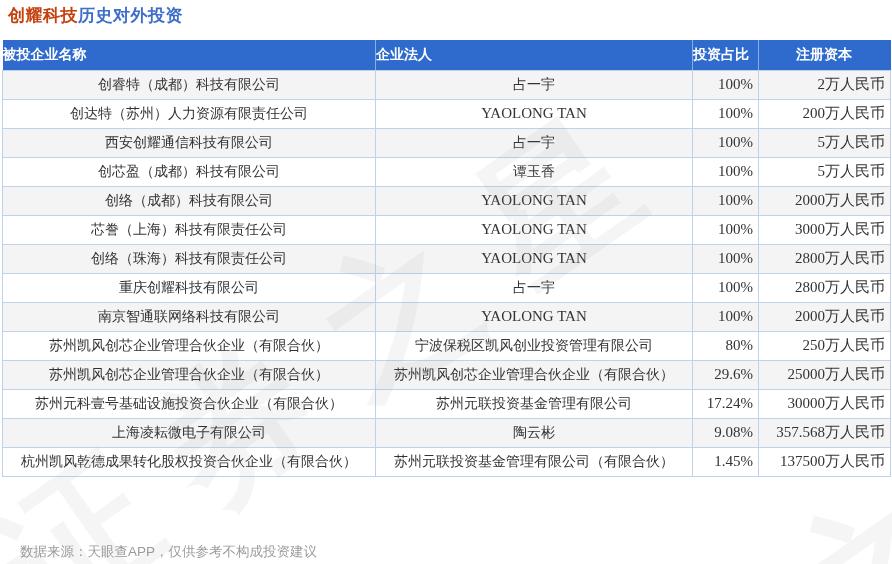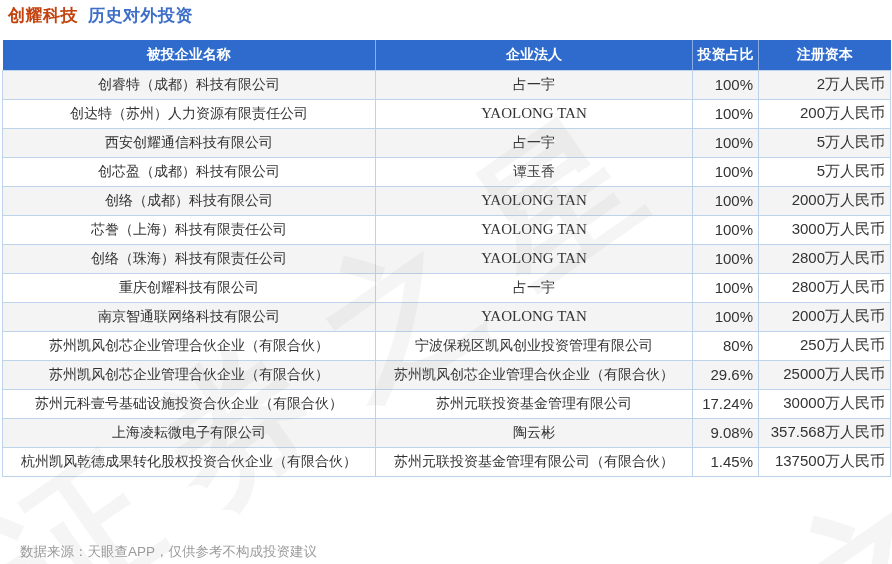--- a/index.html
+++ b/index.html
@@ -8,46 +8,46 @@
     position:relative;
     background:#ffffff;
     font-family:"Liberation Sans","DejaVu Sans",sans-serif;
     overflow:hidden;
   }
   .page-title {
     position:absolute; top:4px; left:8px;
     font-size:17px; font-weight:bold; letter-spacing:0.5px;
   }
   .title-company { color:#c2410c; }
-  .title-rest { color:#3D6EC9; margin-left:10px; }
+  .title-rest { color:#3D6EC9; }
 
   table.invest-table {
     position:absolute; top:40px; left:2px;
     width:888px; border-collapse:collapse; table-layout:fixed;
   }
   .invest-table th {
     background:#2E6BCC; color:#ffffff;
     font-size:14px; font-weight:bold;
-    height:30px; text-align:center;
+    height:30px; text-align:left;
     border-right:1px solid rgba(255,255,255,0.45);
     border-bottom:1px solid #BDD3EA;
   }
-  .invest-table th:last-child { border-right:none; }
+  .invest-table th:last-child { border-right:none;padding-left:37px; }
   .invest-table td {
     height:29px; font-size:14px; color:#333333;
     background:#ffffff;
     border:1px solid #BDD3EA;
     text-align:center; padding:0 5px;
     overflow:hidden; white-space:nowrap;
   }
   .invest-table tbody tr:nth-child(odd) td { background:#F4F4F5; }
   .invest-table td.c-ratio,
   .invest-table td.c-capital {
     text-align:right;
-    font-family:Liberation Sans, sans-serif;
+    font-family:Liberation Serif, serif;
     font-size:15px;
   }
   .invest-table td.c-legal.latin {
     font-family:"Liberation Serif","DejaVu Serif",serif;
     font-size:15px;
   }
   .col-name { width:373px; }
   .col-legal { width:317px; }
   .col-ratio { width:66px; }
   .col-capital { width:132px; }

